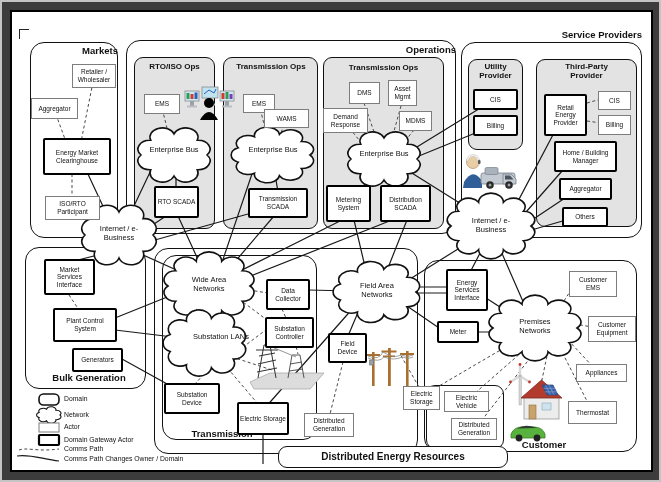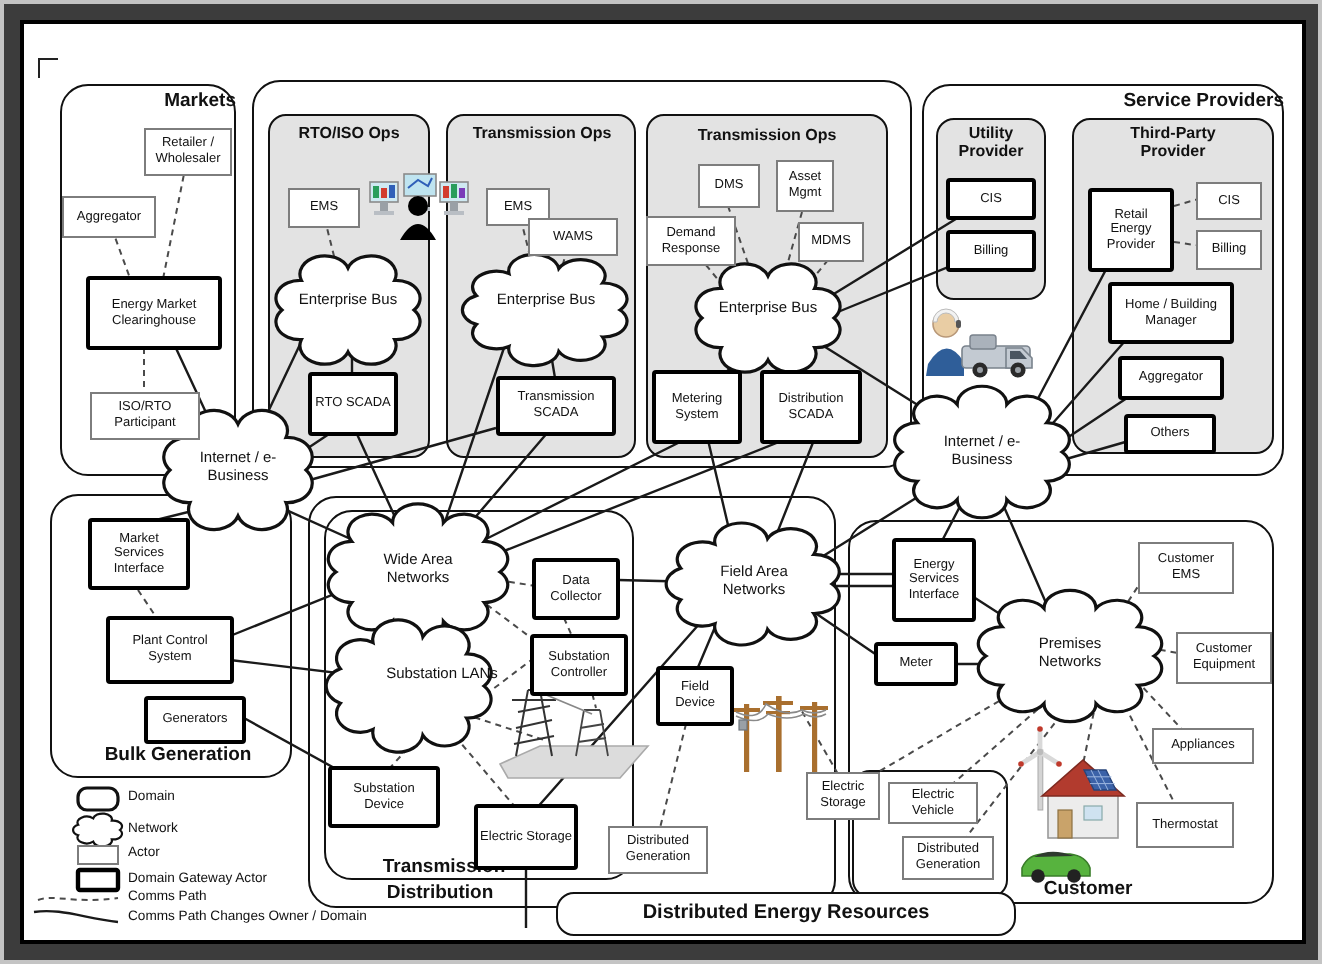--- a/index.html
+++ b/index.html
@@ -161,29 +161,29 @@
       <rect x="37" y="392" width="20" height="11" rx="4.5" fill="#fff" stroke="#111" stroke-width="1.6"></rect>
       <path class="cloud thin" d="M58.0,413.0 A4.6,2.9 0 0 1 53.9,417.7 A4.6,2.9 0 0 1 44.6,418.8 A4.6,2.9 0 0 1 37.1,415.6 A4.6,2.9 0 0 1 37.1,410.4 A4.6,2.9 0 0 1 44.6,407.2 A4.6,2.9 0 0 1 53.9,408.3 A4.6,2.9 0 0 1 58.0,413.0 Z"></path>
       <rect x="37" y="421" width="20" height="9" fill="#fff" stroke="#7d7d7d" stroke-width="1"></rect>
       <rect x="37" y="433" width="20" height="10" rx="1" fill="#fff" stroke="#000" stroke-width="2.2"></rect>
       <path d="M17,448 C25,445 35,450 57,447" class="d-line"></path>
       <path d="M15,454 C28,452 40,457 57,459" class="s-line"></path>
     </g>
   </svg>
 
   <div class="title" style="left:28px;top:44px;width:88px;">Markets</div>
-  <div class="title" style="left:459px;top:44px;width:181px;">Service Providers</div>
+  <div class="title" style="left:124px;top:43px;width:330px;">Operations</div>
+  <div class="title" style="left:459px;top:28px;width:181px;">Service Providers</div>
   <div class="subtitle" style="left:132px;top:60px;width:81px;">RTO/ISO Ops</div>
   <div class="subtitle" style="left:234px;top:60px;width:70px;">Transmission Ops</div>
   <div class="subtitle" style="left:321px;top:61px;width:121px;">Transmission Ops</div>
   <div class="subtitle" style="left:469px;top:60px;width:49px;">Utility Provider</div>
   <div class="subtitle" style="left:554px;top:60px;width:61px;">Third-Party Provider</div>
   <div class="blab" style="left:23px;top:370px;width:128px;">Bulk Generation</div>
   <div class="blab" style="left:160px;top:426px;width:120px;">Transmission</div>
-  <div class="blab" style="left:158px;top:439px;width:120px;">Distribution</div>
   <div class="blab" style="left:482px;top:437px;width:120px;">Customer</div>
   <div class="blab" style="left:281px;top:449px;width:220px;font-size:10px;">Distributed Energy Resources</div>
 
   <div class="cloudlab" style="left:89px;top:222px;width:56px;">Internet / e-Business</div>
   <div class="cloudlab" style="left:145px;top:143px;width:54px;">Enterprise Bus</div>
   <div class="cloudlab" style="left:244px;top:143px;width:54px;">Enterprise Bus</div>
   <div class="cloudlab" style="left:355px;top:147px;width:54px;">Enterprise Bus</div>
   <div class="cloudlab" style="left:461px;top:214px;width:56px;">Internet / e-Business</div>
   <div class="cloudlab" style="left:177px;top:273px;width:60px;">Wide Area Networks</div>
   <div class="cloudlab" style="left:173px;top:330px;width:60px;margin-left:16px;">Substation LANs</div>

